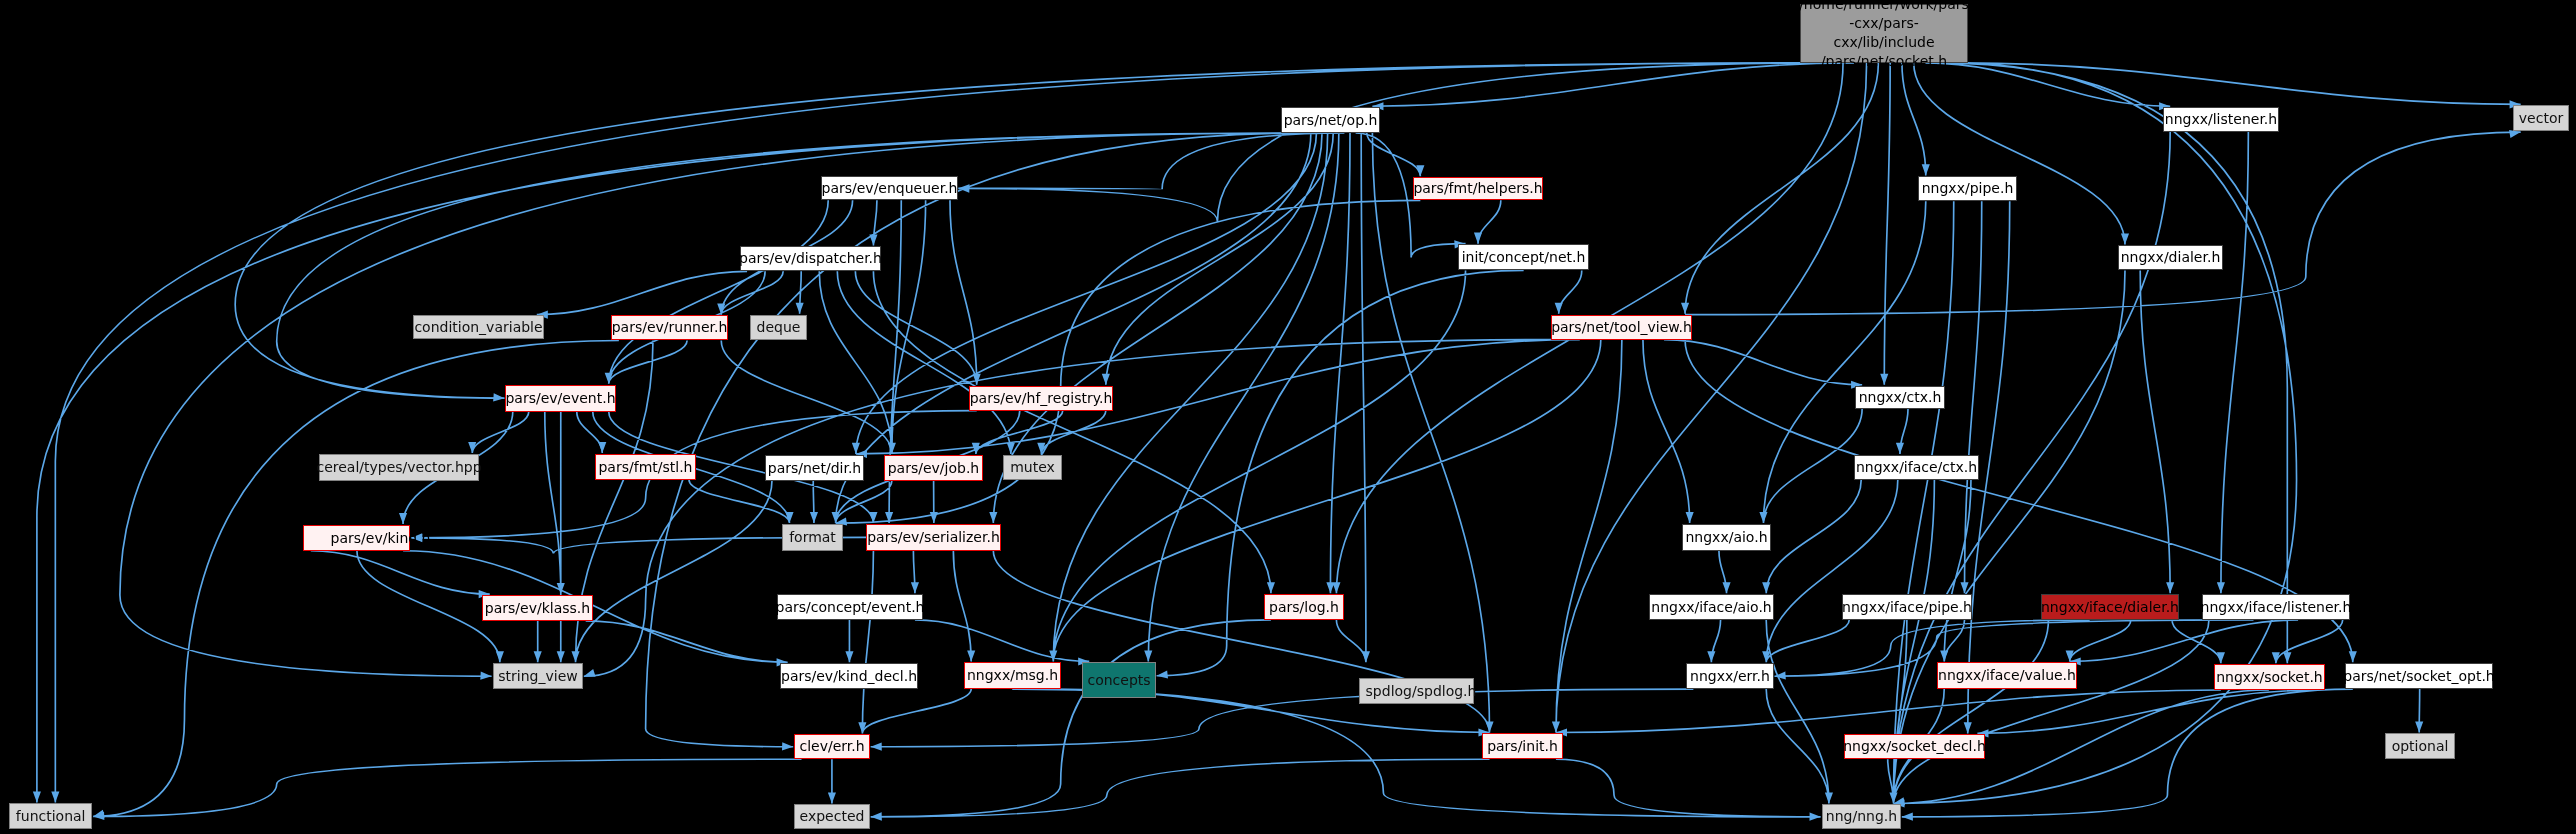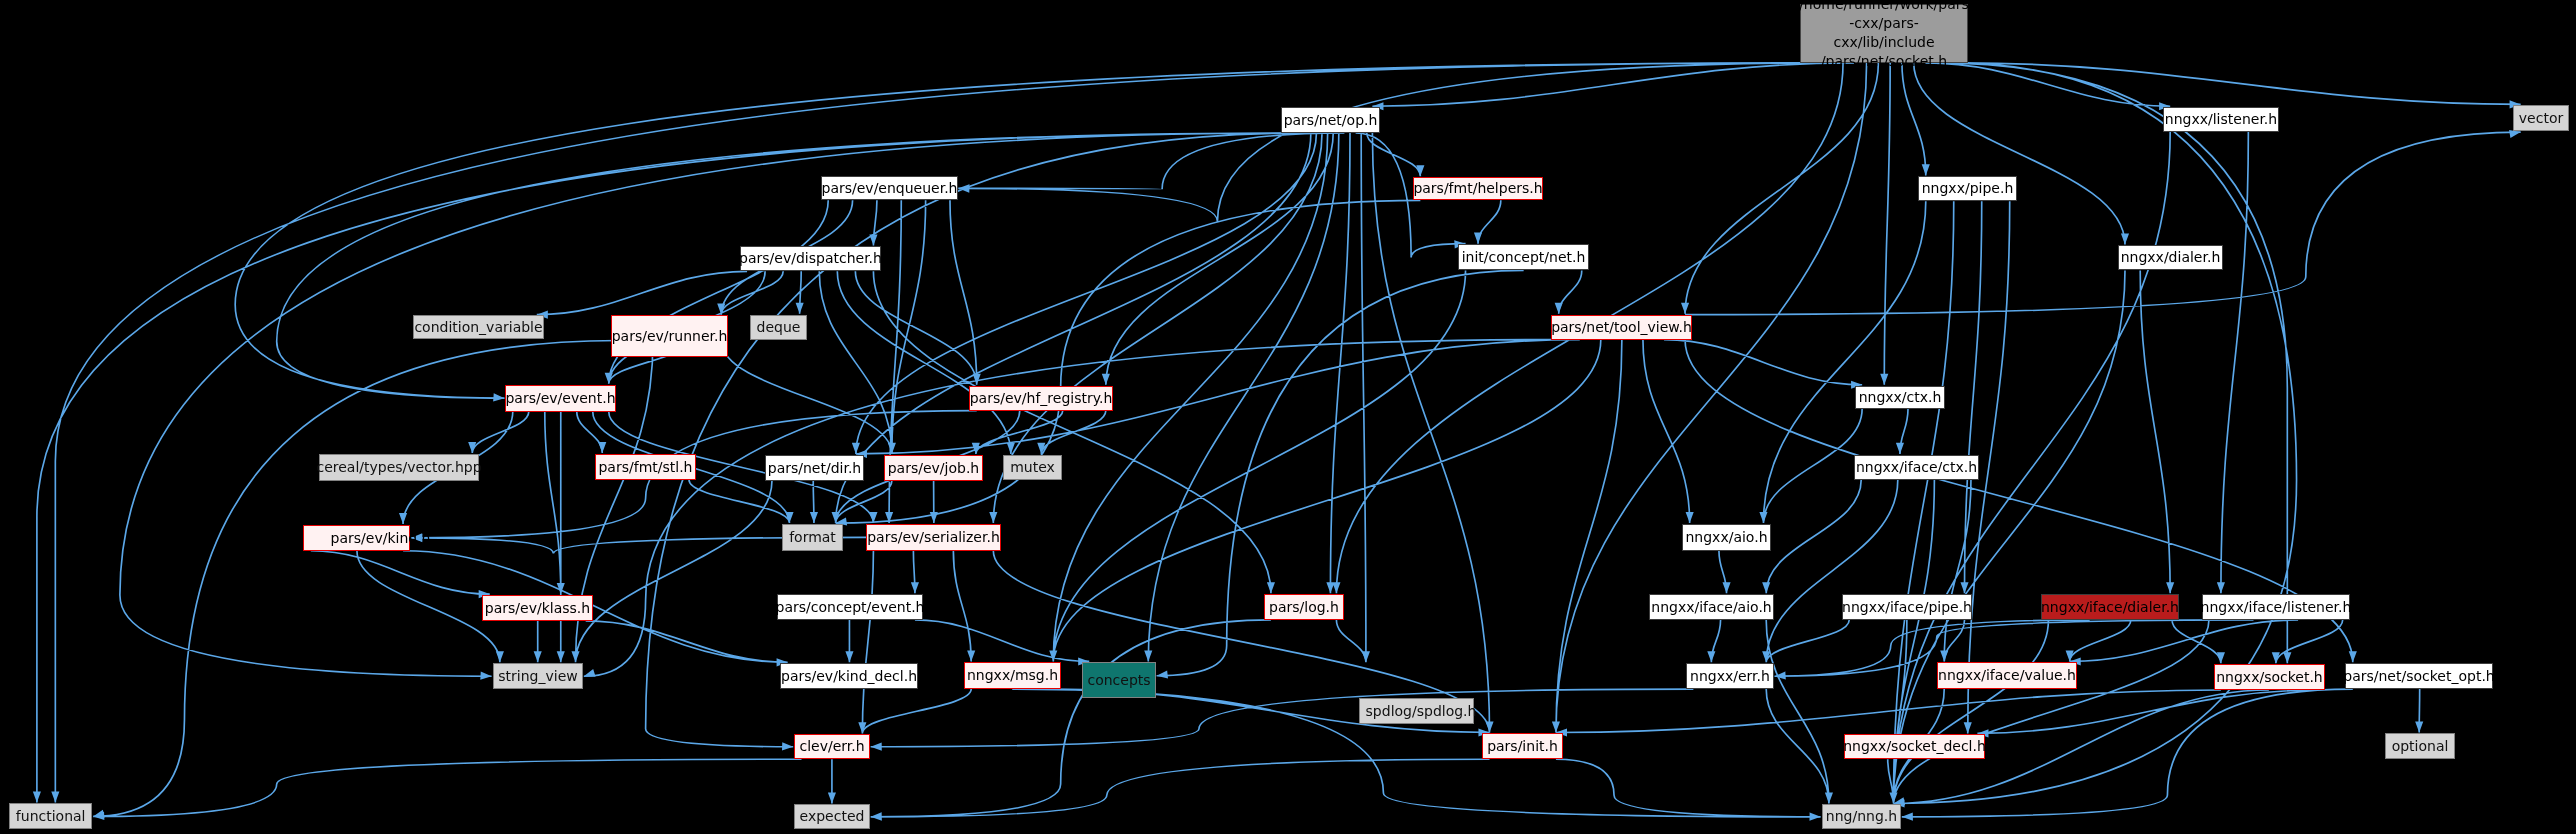--- a/index.html
+++ b/index.html
@@ -23,21 +23,21 @@
     <div class="node" style="left: 1281px; top: 107px; width: 99px; height: 26px; background: rgb(255, 255, 255); border: 1.8px solid rgb(61, 61, 61); color: rgb(0, 0, 0);">pars/net/op.h</div>
     <div class="node" style="left: 2163px; top: 107px; width: 116px; height: 25px; background: rgb(255, 255, 255); border: 1.8px solid rgb(61, 61, 61); color: rgb(0, 0, 0);">nngxx/listener.h</div>
     <div class="node" style="left: 2513px; top: 105px; width: 56px; height: 26px; background: rgb(213, 213, 213); border: 1.8px solid rgb(130, 130, 130); color: rgb(17, 17, 17);">vector</div>
     <div class="node" style="left: 821px; top: 176px; width: 137px; height: 24px; background: rgb(255, 255, 255); border: 1.8px solid rgb(61, 61, 61); color: rgb(0, 0, 0);">pars/ev/enqueuer.h</div>
     <div class="node" style="left: 1413px; top: 177px; width: 130px; height: 23px; background: rgb(255, 242, 242); border: 1.8px solid rgb(230, 0, 0); color: rgb(0, 0, 0);">pars/fmt/helpers.h</div>
     <div class="node" style="left: 1918px; top: 176px; width: 99px; height: 25px; background: rgb(255, 255, 255); border: 1.8px solid rgb(61, 61, 61); color: rgb(0, 0, 0);">nngxx/pipe.h</div>
     <div class="node" style="left: 740px; top: 246px; width: 141px; height: 25px; background: rgb(255, 255, 255); border: 1.8px solid rgb(61, 61, 61); color: rgb(0, 0, 0);">pars/ev/dispatcher.h</div>
     <div class="node" style="left: 1458px; top: 244px; width: 131px; height: 26px; background: rgb(255, 255, 255); border: 1.8px solid rgb(61, 61, 61); color: rgb(0, 0, 0);">init/concept/net.h</div>
     <div class="node" style="left: 2118px; top: 245px; width: 105px; height: 25px; background: rgb(255, 255, 255); border: 1.8px solid rgb(61, 61, 61); color: rgb(0, 0, 0);">nngxx/dialer.h</div>
     <div class="node" style="left: 413px; top: 315px; width: 131px; height: 24px; background: rgb(213, 213, 213); border: 1.8px solid rgb(130, 130, 130); color: rgb(17, 17, 17);">condition_variable</div>
-    <div class="node" style="left: 611px; top: 315px; width: 117px; height: 42px; background: rgb(255, 242, 242); border: 1.8px solid rgb(230, 0, 0); color: rgb(0, 0, 0);">pars/ev/runner.h</div>
+    <div class="node" style="left: 611px; top: 315px; width: 117px; height: 25px; background: rgb(255, 242, 242); border: 1.8px solid rgb(230, 0, 0); color: rgb(0, 0, 0);">pars/ev/runner.h</div>
     <div class="node" style="left: 750px; top: 315px; width: 57px; height: 25px; background: rgb(213, 213, 213); border: 1.8px solid rgb(130, 130, 130); color: rgb(17, 17, 17);">deque</div>
     <div class="node" style="left: 1551px; top: 315px; width: 141px; height: 25px; background: rgb(255, 242, 242); border: 1.8px solid rgb(230, 0, 0); color: rgb(0, 0, 0);">pars/net/tool_view.h</div>
     <div class="node" style="left: 505px; top: 385px; width: 111px; height: 27px; background: rgb(255, 242, 242); border: 1.8px solid rgb(230, 0, 0); color: rgb(0, 0, 0);">pars/ev/event.h</div>
     <div class="node" style="left: 969px; top: 386px; width: 144px; height: 25px; background: rgb(255, 242, 242); border: 1.8px solid rgb(230, 0, 0); color: rgb(0, 0, 0);">pars/ev/hf_registry.h</div>
     <div class="node" style="left: 1855px; top: 386px; width: 90px; height: 23px; background: rgb(255, 255, 255); border: 1.8px solid rgb(61, 61, 61); color: rgb(0, 0, 0);">nngxx/ctx.h</div>
     <div class="node" style="left: 319px; top: 454px; width: 160px; height: 27px; background: rgb(213, 213, 213); border: 1.8px solid rgb(130, 130, 130); color: rgb(17, 17, 17);">cereal/types/vector.hpp</div>
     <div class="node" style="left: 595px; top: 454px; width: 101px; height: 26px; background: rgb(255, 242, 242); border: 1.8px solid rgb(230, 0, 0); color: rgb(0, 0, 0);">pars/fmt/stl.h</div>
     <div class="node" style="left: 765px; top: 455px; width: 99px; height: 26px; background: rgb(255, 255, 255); border: 1.8px solid rgb(61, 61, 61); color: rgb(0, 0, 0);">pars/net/dir.h</div>
     <div class="node" style="left: 884px; top: 455px; width: 99px; height: 26px; background: rgb(255, 242, 242); border: 1.8px solid rgb(230, 0, 0); color: rgb(0, 0, 0);">pars/ev/job.h</div>
     <div class="node" style="left: 1003px; top: 455px; width: 59px; height: 25px; background: rgb(213, 213, 213); border: 1.8px solid rgb(130, 130, 130); color: rgb(17, 17, 17);">mutex</div>
@@ -50,21 +50,21 @@
     <div class="node" style="left: 777px; top: 594px; width: 146px; height: 26px; background: rgb(255, 255, 255); border: 1.8px solid rgb(61, 61, 61); color: rgb(0, 0, 0);">pars/concept/event.h</div>
     <div class="node" style="left: 1264px; top: 594px; width: 80px; height: 26px; background: rgb(255, 242, 242); border: 1.8px solid rgb(230, 0, 0); color: rgb(0, 0, 0);">pars/log.h</div>
     <div class="node" style="left: 1649px; top: 594px; width: 125px; height: 26px; background: rgb(255, 255, 255); border: 1.8px solid rgb(61, 61, 61); color: rgb(0, 0, 0);">nngxx/iface/aio.h</div>
     <div class="node" style="left: 1842px; top: 594px; width: 130px; height: 26px; background: rgb(255, 255, 255); border: 1.8px solid rgb(61, 61, 61); color: rgb(0, 0, 0);">nngxx/iface/pipe.h</div>
     <div class="node" style="left: 2041px; top: 594px; width: 138px; height: 26px; background: #b91c1c; border: 1.8px solid rgb(61, 61, 61); color: rgb(0, 0, 0);">nngxx/iface/dialer.h</div>
     <div class="node" style="left: 2202px; top: 594px; width: 148px; height: 26px; background: rgb(255, 255, 255); border: 1.8px solid rgb(61, 61, 61); color: rgb(0, 0, 0);">nngxx/iface/listener.h</div>
     <div class="node" style="left: 493px; top: 663px; width: 90px; height: 26px; background: rgb(213, 213, 213); border: 1.8px solid rgb(130, 130, 130); color: rgb(17, 17, 17);">string_view</div>
     <div class="node" style="left: 780px; top: 663px; width: 138px; height: 26px; background: rgb(255, 255, 255); border: 1.8px solid rgb(61, 61, 61); color: rgb(0, 0, 0); text-align: center;">pars/ev/kind_decl.h</div>
     <div class="node" style="left: 964px; top: 662px; width: 97px; height: 27px; background: rgb(255, 242, 242); border: 1.8px solid rgb(230, 0, 0); color: rgb(0, 0, 0);">nngxx/msg.h</div>
     <div class="node" style="left: 1082px; top: 662px; width: 74px; height: 36px; background: #0f766e; border: 1.8px solid rgb(130, 130, 130); color: rgb(17, 17, 17);">concepts</div>
-    <div class="node" style="left: 1359px; top: 698px; width: 115px; height: 26px; background: rgb(213, 213, 213); border: 1.8px solid rgb(130, 130, 130); color: rgb(17, 17, 17); padding-left: 9px;">spdlog/spdlog.h</div>
+    <div class="node" style="left: 1359px; top: 678px; width: 115px; height: 26px; background: rgb(213, 213, 213); border: 1.8px solid rgb(130, 130, 130); color: rgb(17, 17, 17); padding-left: 9px;">spdlog/spdlog.h</div>
     <div class="node" style="left: 1686px; top: 663px; width: 88px; height: 26px; background: rgb(255, 255, 255); border: 1.8px solid rgb(61, 61, 61); color: rgb(0, 0, 0);">nngxx/err.h</div>
     <div class="node" style="left: 1937px; top: 662px; width: 140px; height: 27px; background: rgb(255, 242, 242); border: 1.8px solid rgb(230, 0, 0); color: rgb(0, 0, 0);">nngxx/iface/value.h</div>
     <div class="node" style="left: 2214px; top: 664px; width: 111px; height: 26px; background: rgb(255, 242, 242); border: 1.8px solid rgb(230, 0, 0); color: rgb(0, 0, 0);">nngxx/socket.h</div>
     <div class="node" style="left: 2345px; top: 663px; width: 148px; height: 26px; background: rgb(255, 255, 255); border: 1.8px solid rgb(61, 61, 61); color: rgb(0, 0, 0);">pars/net/socket_opt.h</div>
     <div class="node" style="left: 794px; top: 734px; width: 76px; height: 25px; background: rgb(255, 242, 242); border: 1.8px solid rgb(230, 0, 0); color: rgb(0, 0, 0);">clev/err.h</div>
     <div class="node" style="left: 1482px; top: 733px; width: 81px; height: 26px; background: rgb(255, 242, 242); border: 1.8px solid rgb(230, 0, 0); color: rgb(0, 0, 0);">pars/init.h</div>
     <div class="node" style="left: 1844px; top: 734px; width: 141px; height: 25px; background: rgb(255, 242, 242); border: 1.8px solid rgb(230, 0, 0); color: rgb(0, 0, 0);">nngxx/socket_decl.h</div>
     <div class="node" style="left: 2385px; top: 733px; width: 70px; height: 26px; background: rgb(213, 213, 213); border: 1.8px solid rgb(130, 130, 130); color: rgb(17, 17, 17);">optional</div>
     <div class="node" style="left: 9.2px; top: 803px; width: 83px; height: 26px; background: rgb(213, 213, 213); border: 1.8px solid rgb(130, 130, 130); color: rgb(17, 17, 17);">functional</div>
     <div class="node" style="left: 794px; top: 804px; width: 76px; height: 25px; background: rgb(213, 213, 213); border: 1.8px solid rgb(130, 130, 130); color: rgb(17, 17, 17);">expected</div>

